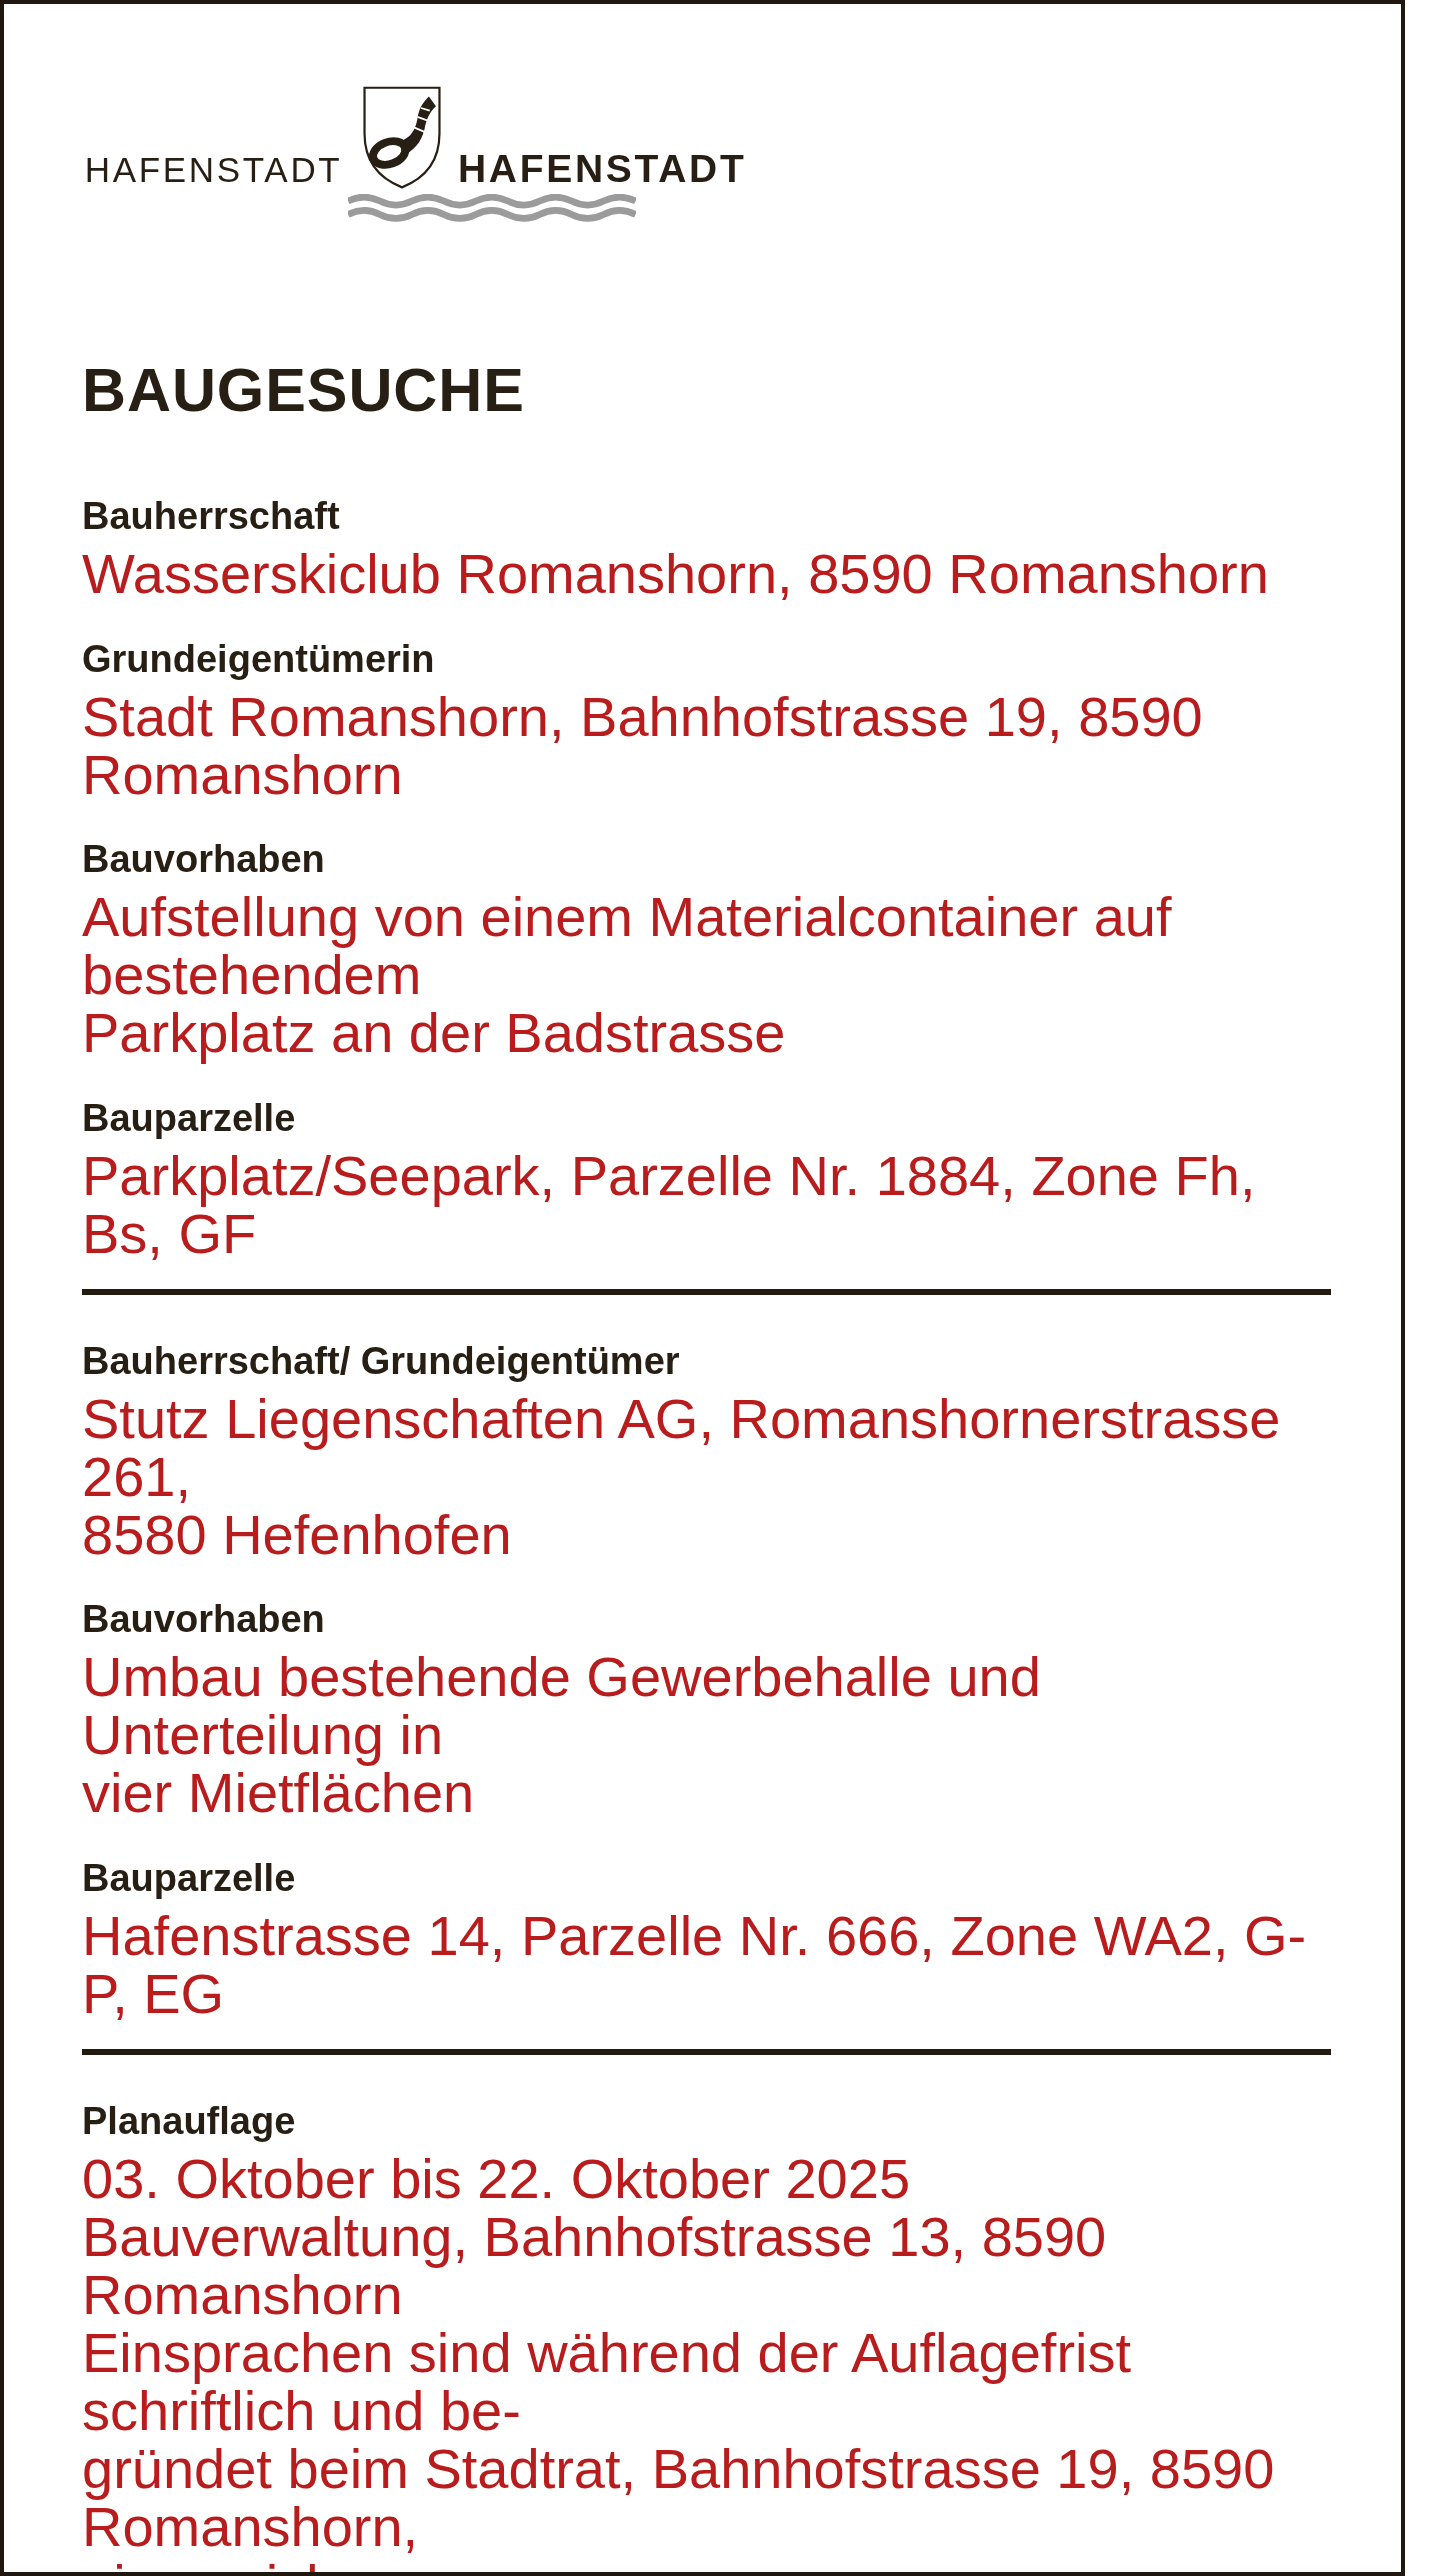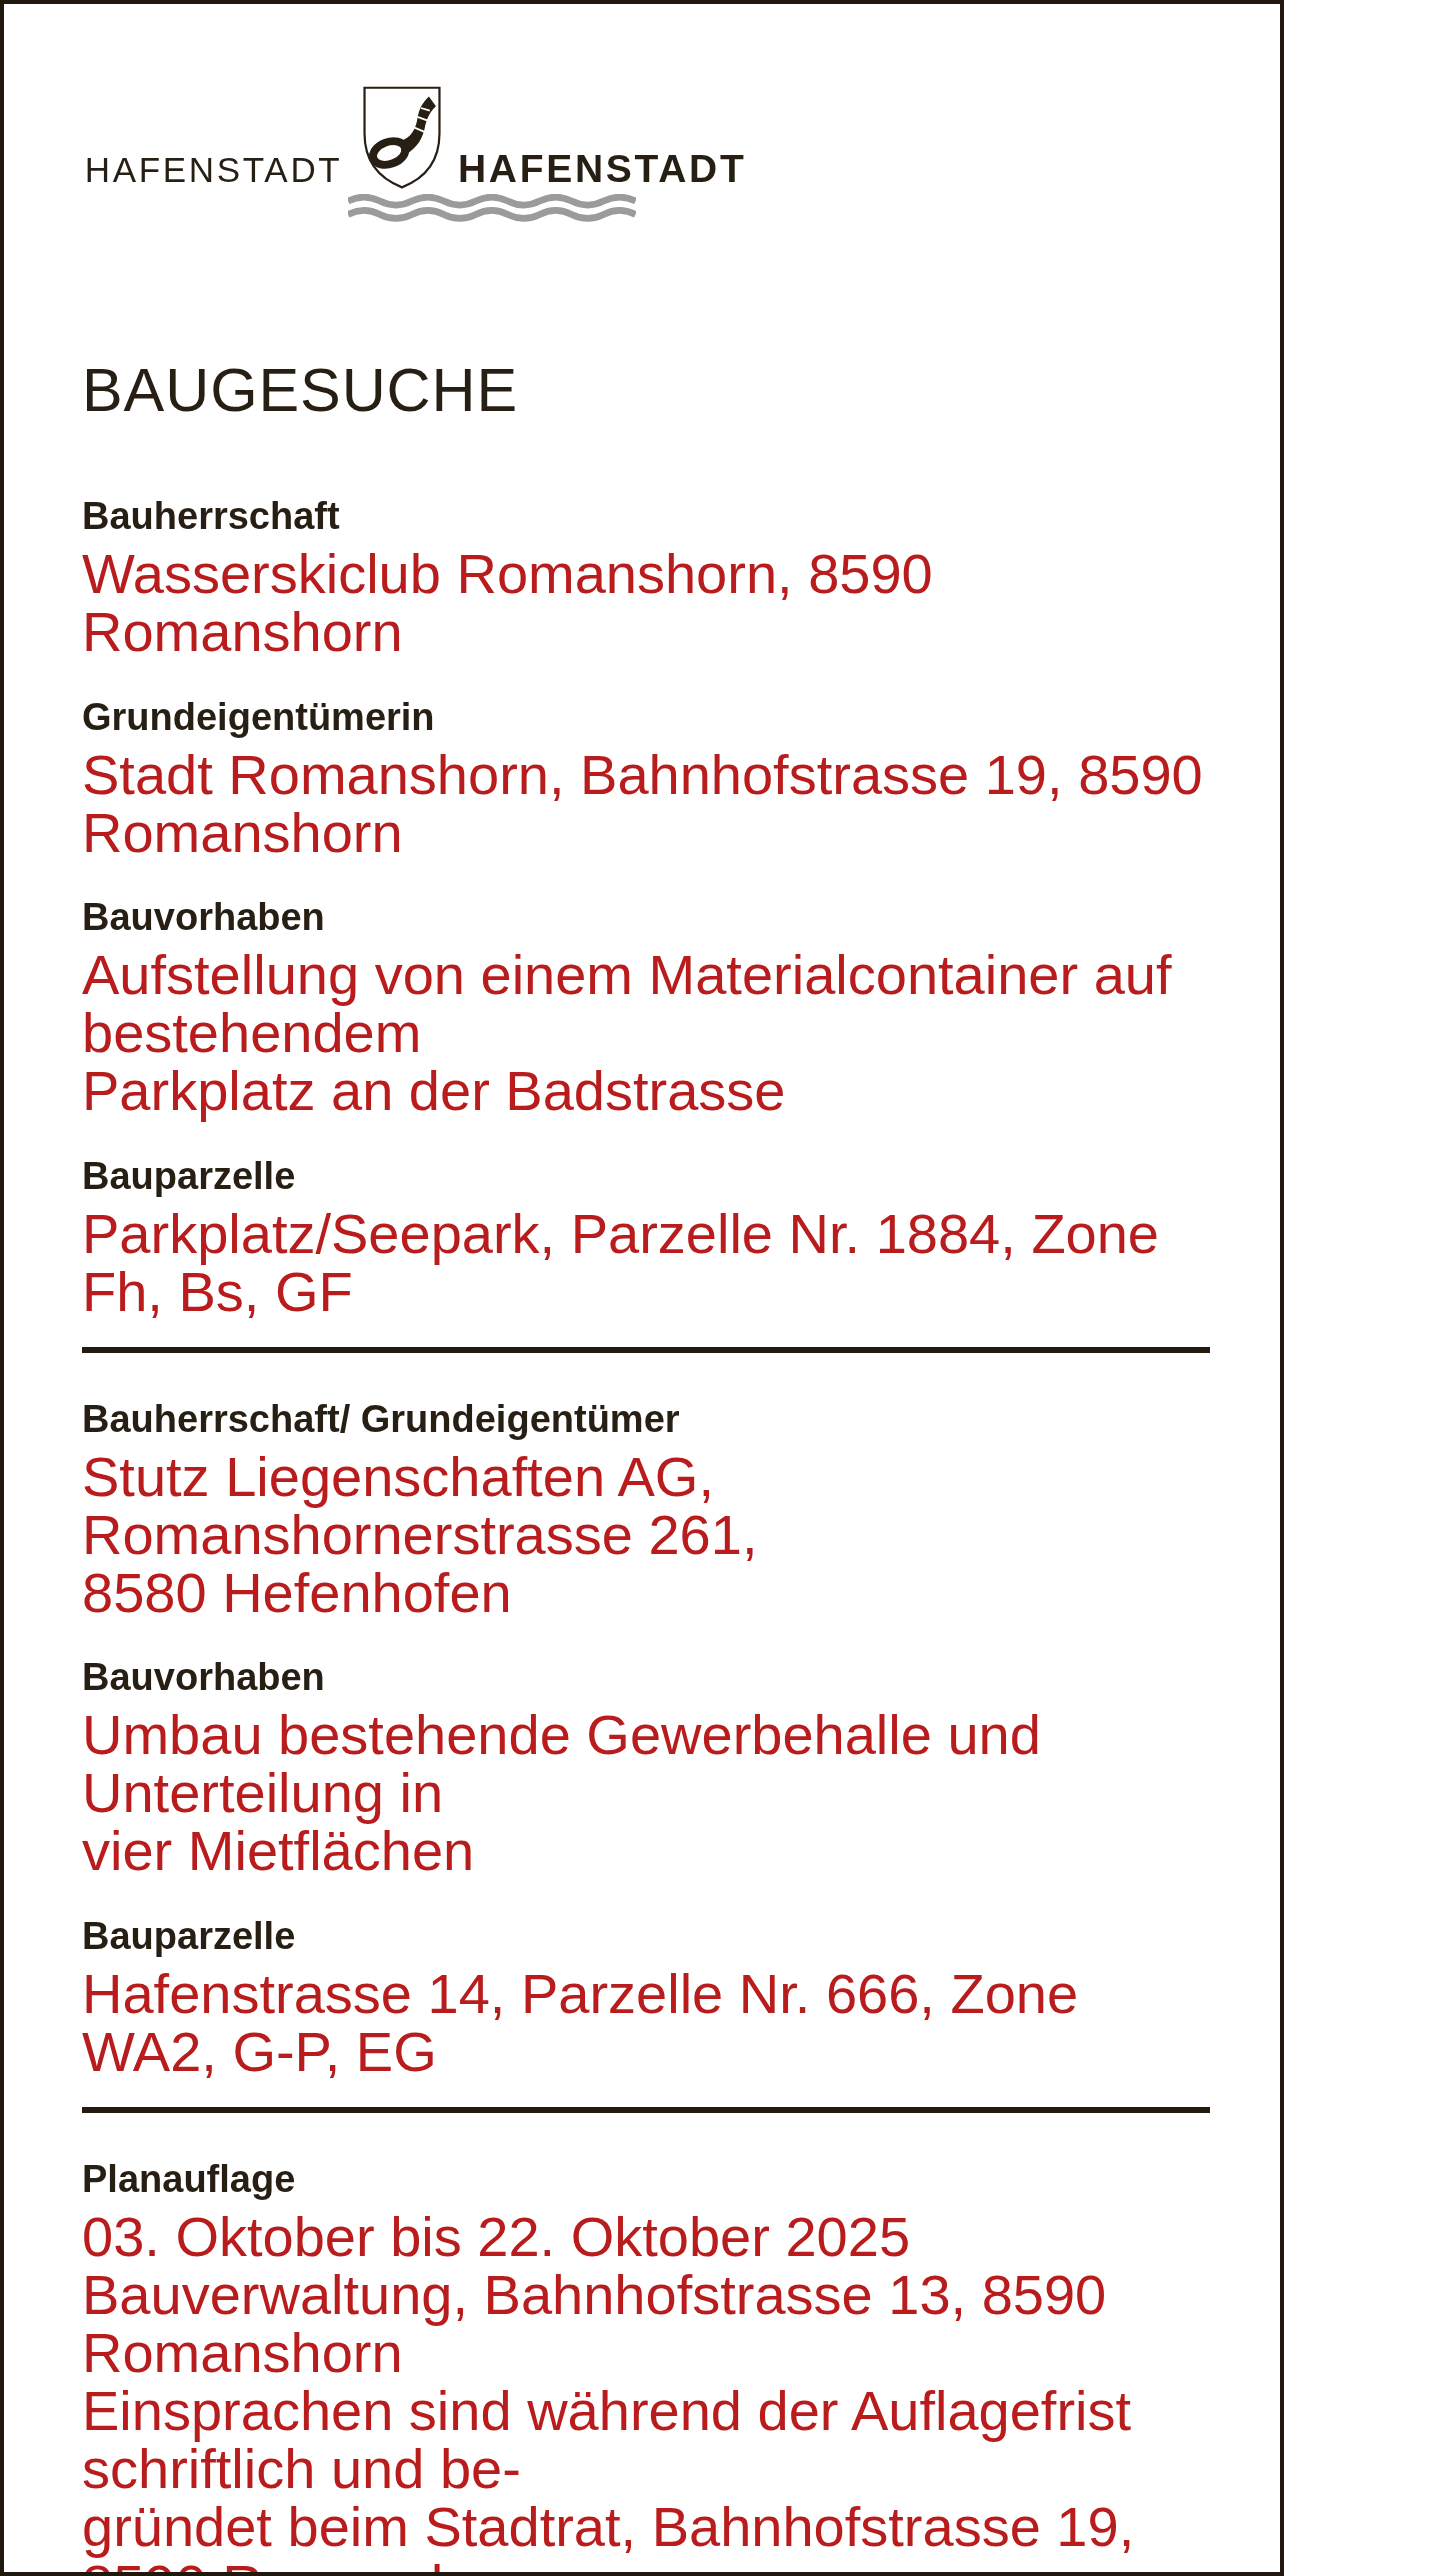--- a/index.html
+++ b/index.html
@@ -3,21 +3,21 @@
 <meta charset="utf-8">
 <style>
   html, body {
     margin: 0;
     padding: 0;
     background: #ffffff;
     font-family: "Liberation Sans", sans-serif;
   }
   .page {
     position: relative;
-    width: 1284px;
+    width: 1405px;
     height: 2576px;
     box-sizing: border-box;
     border: 4.4px solid #20180f;
     background: #ffffff;
     color: #281f14;
     overflow: hidden;
   }
   .content {
     box-sizing: border-box;
     width: 100%;
@@ -60,21 +60,21 @@
   .waves {
     position: absolute;
     left: 266px;
     top: 109px;
   }
   
   .title {
     margin: 138px 0 0 0;
     font-size: 61px;
     line-height: 62px;
-    font-weight: 400;
+    font-weight: 700;
     letter-spacing: 0.9px;
     color: #281f14;
   }
   
   .notice h2 {
     margin: 26.6px 0 0 0;
     font-size: 38px;
     line-height: 58px;
     font-weight: 700;
     color: #281f14;

